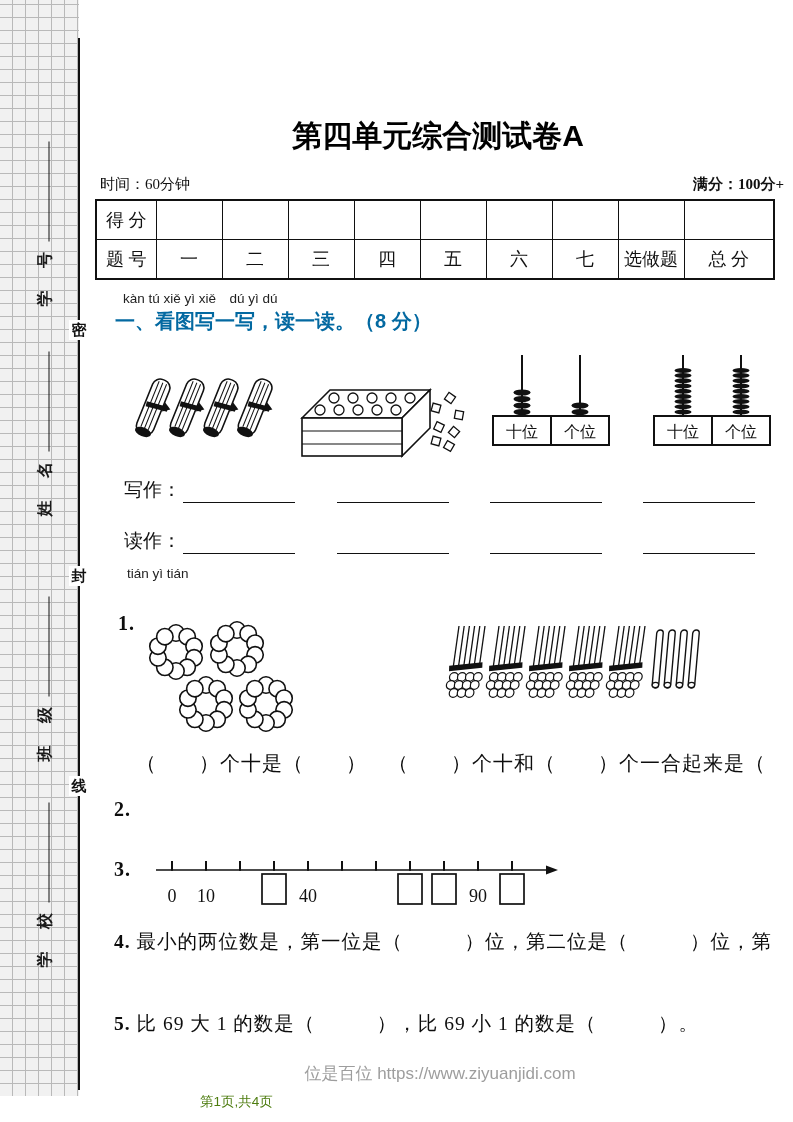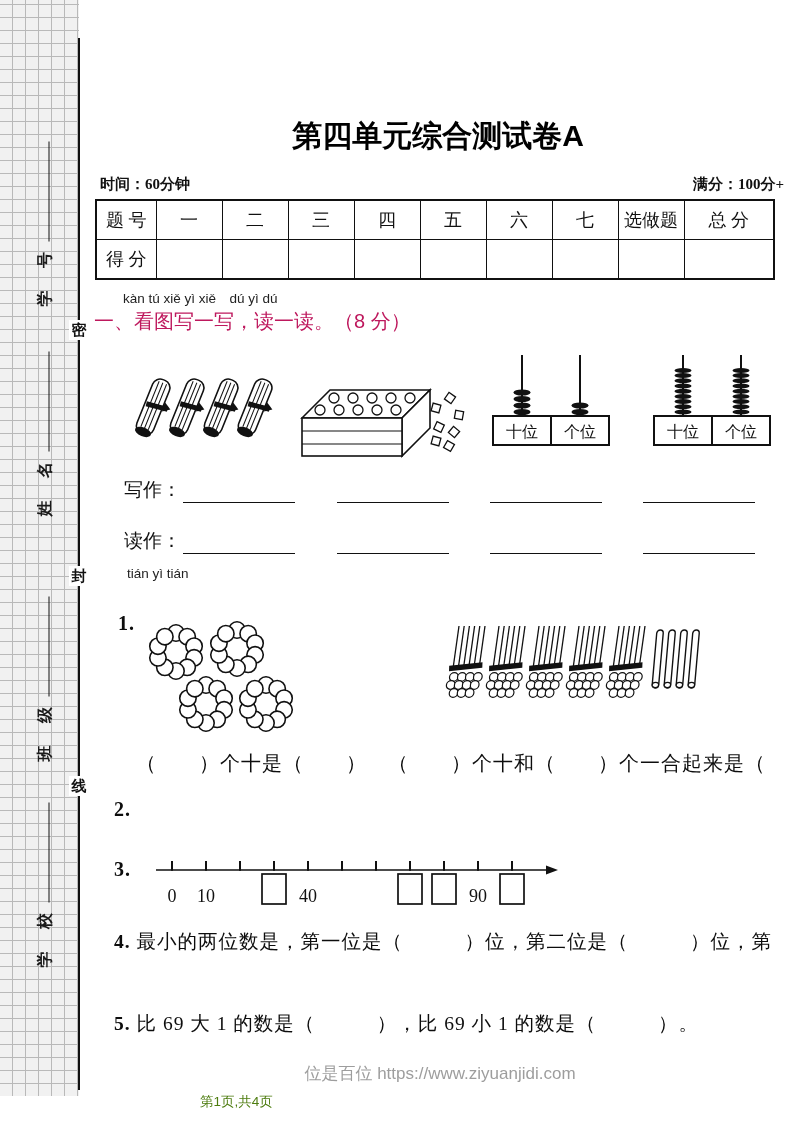--- a/index.html
+++ b/index.html
@@ -19,31 +19,31 @@
     font-family:"Liberation Sans",sans-serif;font-size:16px;font-weight:700;color:#1a1a1a;}
   .m-label{letter-spacing:9px;}
   .m-line{display:inline-block;width:100px;height:14px;border-bottom:1.7px solid #111;margin-left:2px;}
   .corner-mark{position:absolute;left:5px;top:0;width:9px;height:12px;border-left:2px solid #222;border-top:2px solid #222;}
 
   
   .title1{position:absolute;left:90px;top:50px;width:696px;text-align:center;
     font-family:"Liberation Sans",sans-serif;font-weight:900;font-size:40px;letter-spacing:0px;color:#000;}
   .title2{position:absolute;left:90px;top:116px;width:696px;text-align:center;
     font-family:"Liberation Sans",sans-serif;font-weight:900;font-size:30px;color:#000;}
-  .meta-left{position:absolute;left:100px;top:175px;font-size:15px;font-weight:700;}
+  .meta-left{position:absolute;left:100px;top:175px;font-size:15px;font-weight:400;}
   .meta-right{position:absolute;right:9px;top:175px;font-size:15px;font-weight:600;}
 
   
   table.score{position:absolute;left:95px;top:199px;border-collapse:collapse;table-layout:fixed;}
   table.score td{border:1.5px solid #111;height:38px;text-align:center;font-size:18px;padding:0;}
   table.score{border:2.5px solid #111;}
 
   
   .pinyin{position:absolute;font-family:"Liberation Sans",sans-serif;font-size:13.5px;color:#222;}
-  .sec-head{position:absolute;font-family:"Liberation Sans",sans-serif;font-weight:400;font-size:20px;color:#be185d;}
+  .sec-head{position:absolute;font-family:"Liberation Sans",sans-serif;font-weight:700;font-size:20px;color:#0369a1;margin-left:21px;}
   .q-text{position:absolute;font-size:19.5px;color:#0d0d0d;letter-spacing:1px;white-space:nowrap;}
   .q-num{font-weight:700;font-family:"Liberation Serif",serif;}
   .ans-label{position:absolute;font-size:19px;}
   .ans-line{position:absolute;width:112px;height:0;border-bottom:1.7px solid #111;}
 
   
   .q2-grid{position:absolute;left:148px;top:795px;display:flex;border:2.5px solid #111;background:#fff;}
   .q2c{width:43px;height:45px;border-left:1.5px solid #111;display:flex;align-items:center;justify-content:center;
        font-size:20px;}
   .q2c:first-child{border-left:none;}
@@ -92,43 +92,43 @@
         <col style="width:66px">
         <col style="width:66px">
       <col style="width:66px">
         <col style="width:66px">
         <col style="width:66px">
         <col style="width:66px">
       <col style="width:66px">
         <col style="width:90px">
     </colgroup>
     <tbody>
+      <tr id="st-row">
+          <td>得 分</td>
+          <td></td>
+          <td></td>
+          <td></td>
+          <td></td>
+          <td></td>
+          <td></td>
+          <td></td>
+          <td></td>
+          <td></td>
+        </tr>
       <tr id="st-header">
           <td>题 号</td>
           <td>一</td>
           <td>二</td>
           <td>三</td>
           <td>四</td>
           <td>五</td>
           <td>六</td>
           <td>七</td>
           <td>选做题</td>
           <td>总 分</td>
-        </tr>
-      <tr id="st-row">
-          <td>得 分</td>
-          <td></td>
-          <td></td>
-          <td></td>
-          <td></td>
-          <td></td>
-          <td></td>
-          <td></td>
-          <td></td>
-          <td></td>
         </tr>
     </tbody>
   </table>
 
   <div class="pinyin" style="left:123px;top:290px">kàn tú xiě yì xiě　dú yì dú</div>
   <div class="sec-head" style="left:94px;top:308px">一、看图写一写，读一读。（8 分）</div>
 
   <svg id="fig-bundles4" style="left:146px;top:372px" width="150" height="96">
       <g transform="translate(18,8) rotate(22)">
         <rect x="-9" y="0" width="18" height="58" rx="8" fill="#fff" stroke="#111" stroke-width="1.6"></rect>

